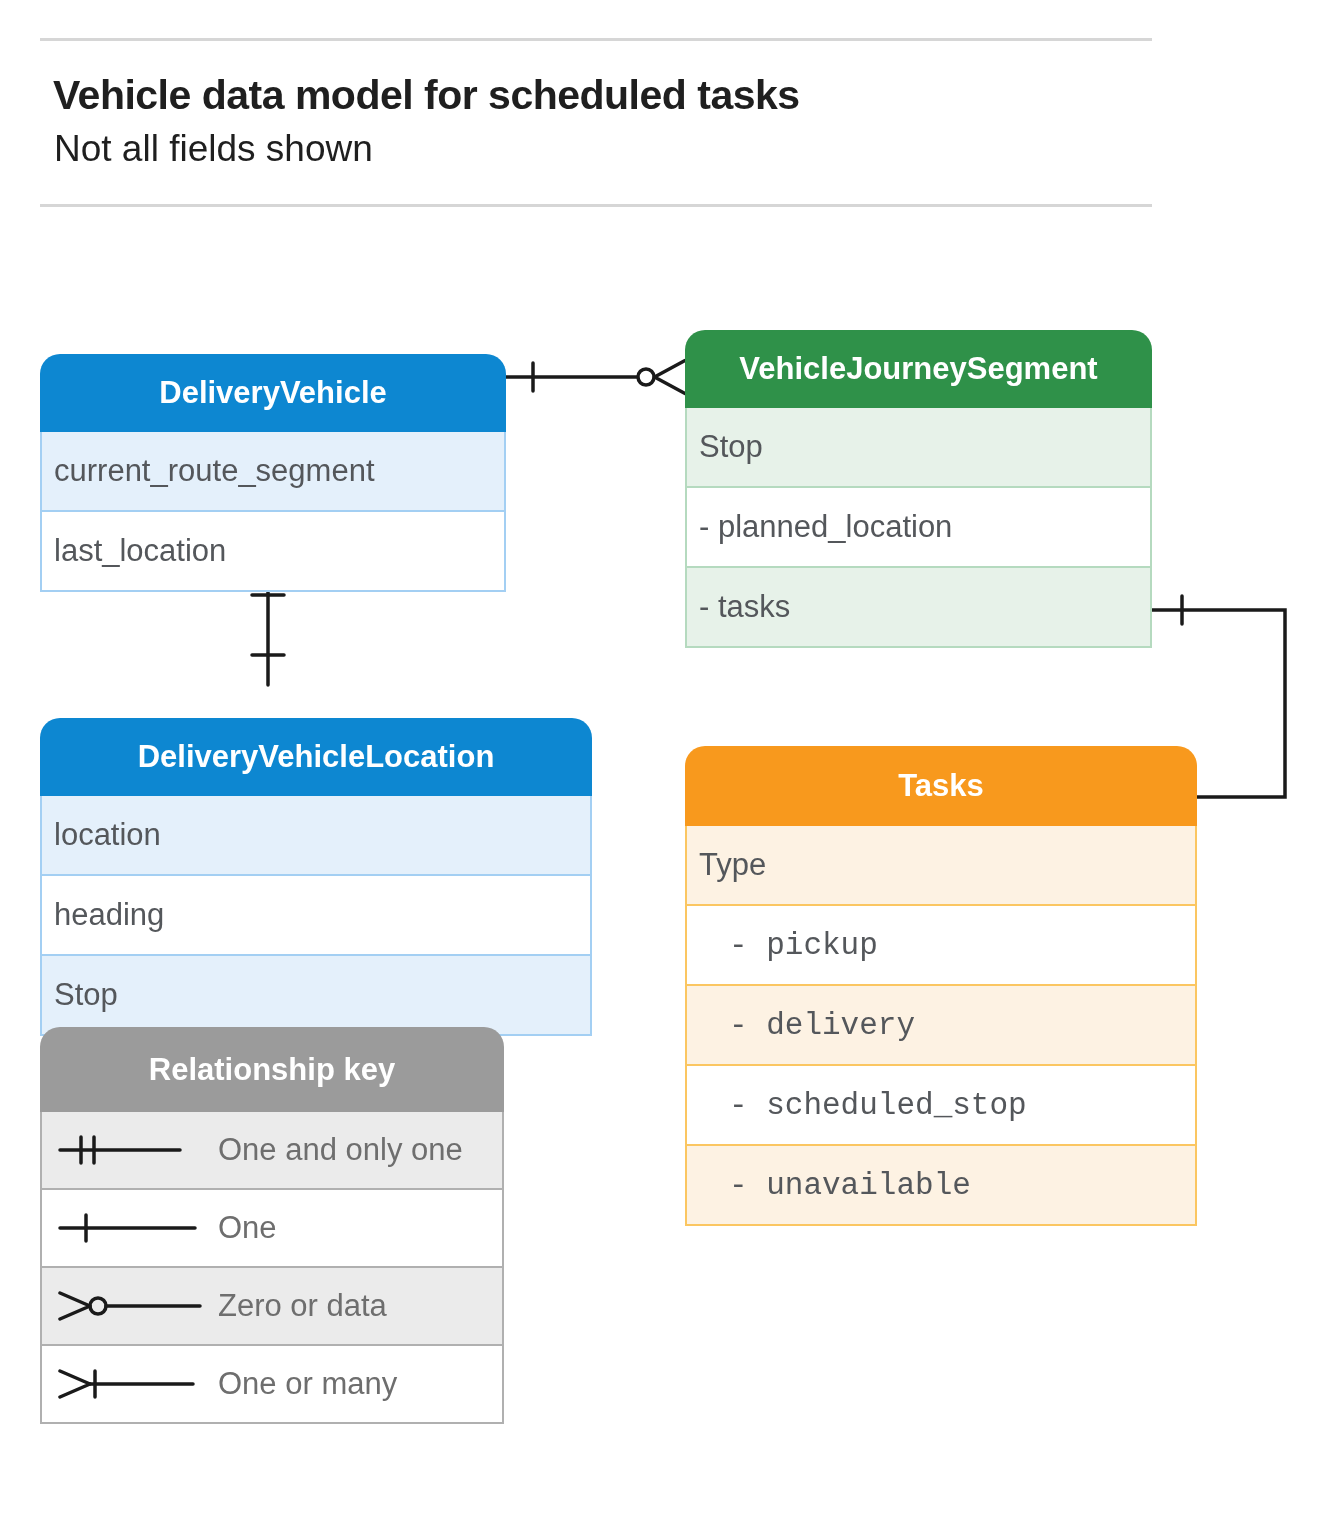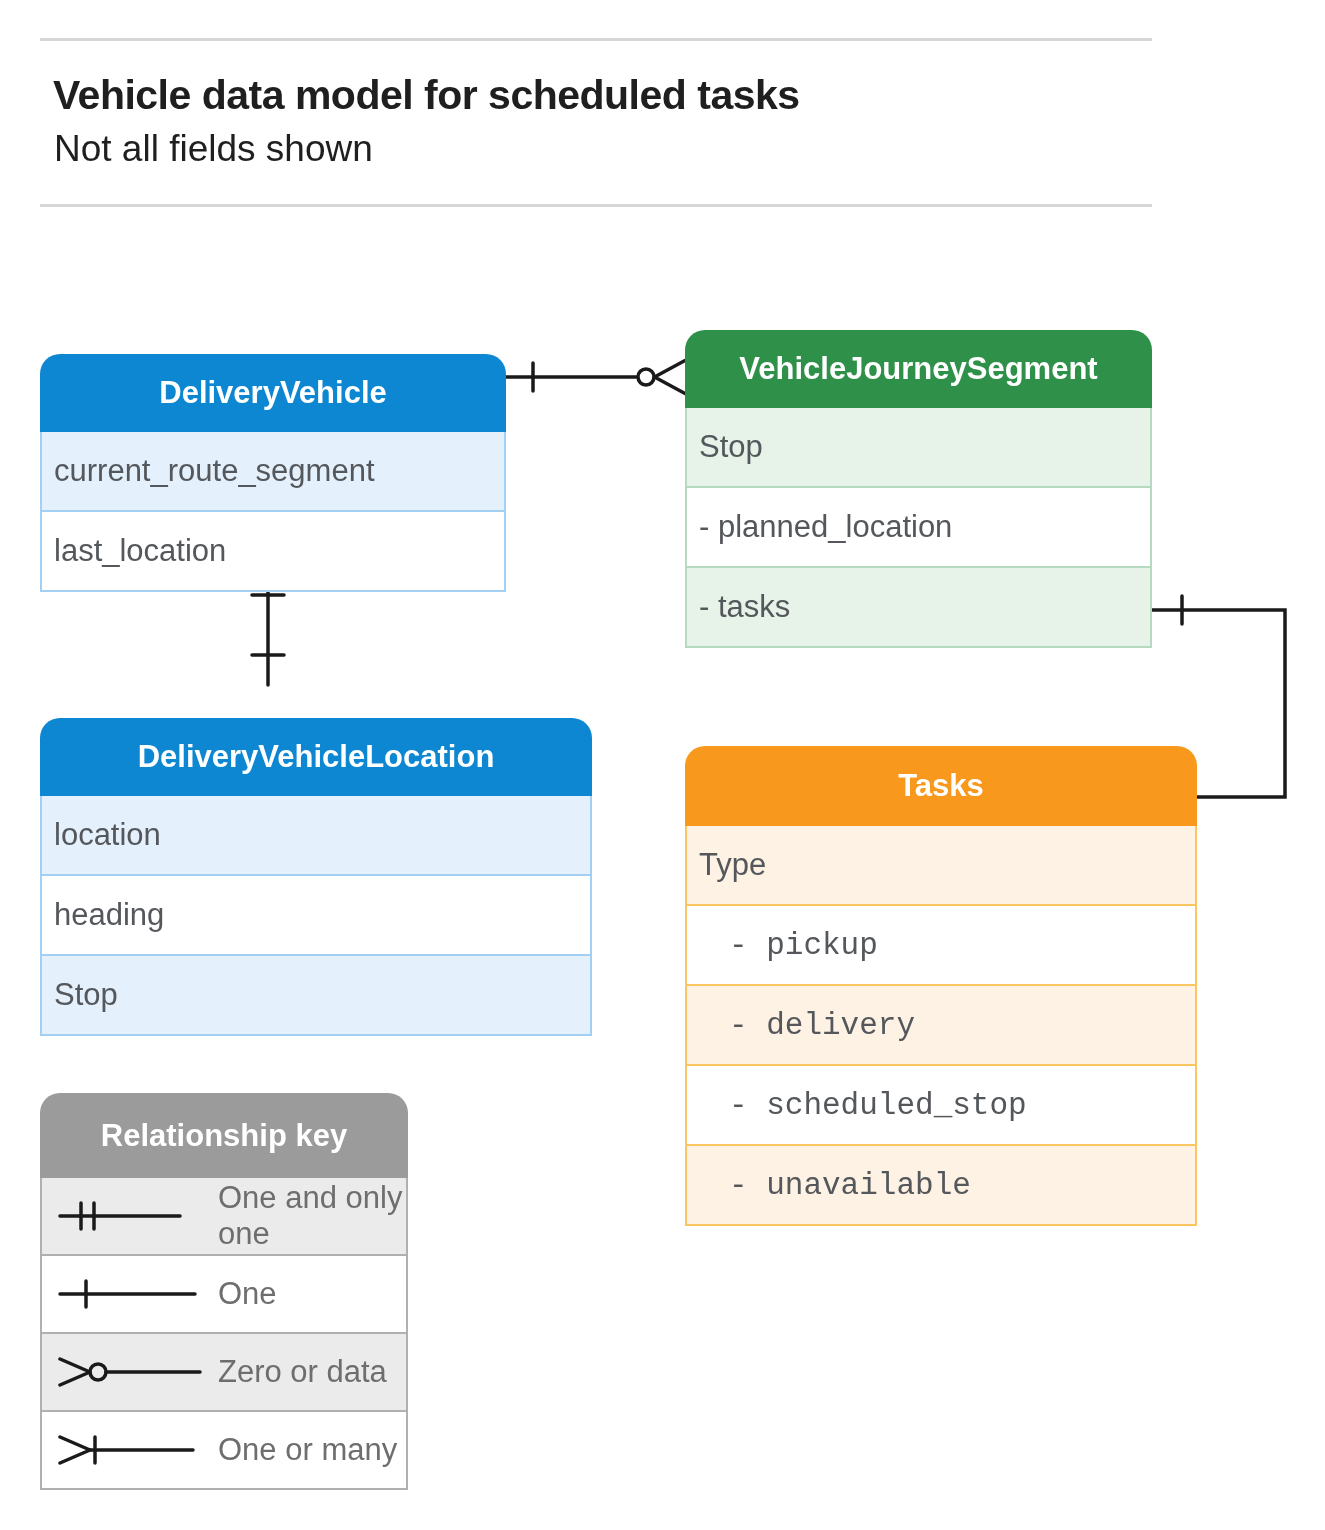--- a/index.html
+++ b/index.html
@@ -119,21 +119,21 @@
 
   <div class="entity t-orange" style="left:685px;top:746px;width:512px;">
     <div class="hdr" style="height:80px;">Tasks</div>
     <div class="row alt">Type</div>
     <div class="row indent">- pickup</div>
     <div class="row alt indent">- delivery</div>
     <div class="row indent">- scheduled_stop</div>
     <div class="row alt indent">- unavailable</div>
   </div>
 
-  <div id="legend" class="entity t-gray" style="left:40px;top:1093px;width:368px;">
+  <div id="legend" class="entity t-gray" style="left:40px;top:1027px;width:464px;">
     <div class="hdr">Relationship key</div>
 
     <div class="row alt">
       <svg class="sym lsym" width="150" height="52" viewBox="0 0 150 52">
         <line x1="2" y1="26" x2="122" y2="26"></line>
         <line x1="23" y1="13" x2="23" y2="39"></line>
         <line x1="36" y1="13" x2="36" y2="39"></line>
       </svg>
       <span class="lbl">One and only one</span>
     </div>

